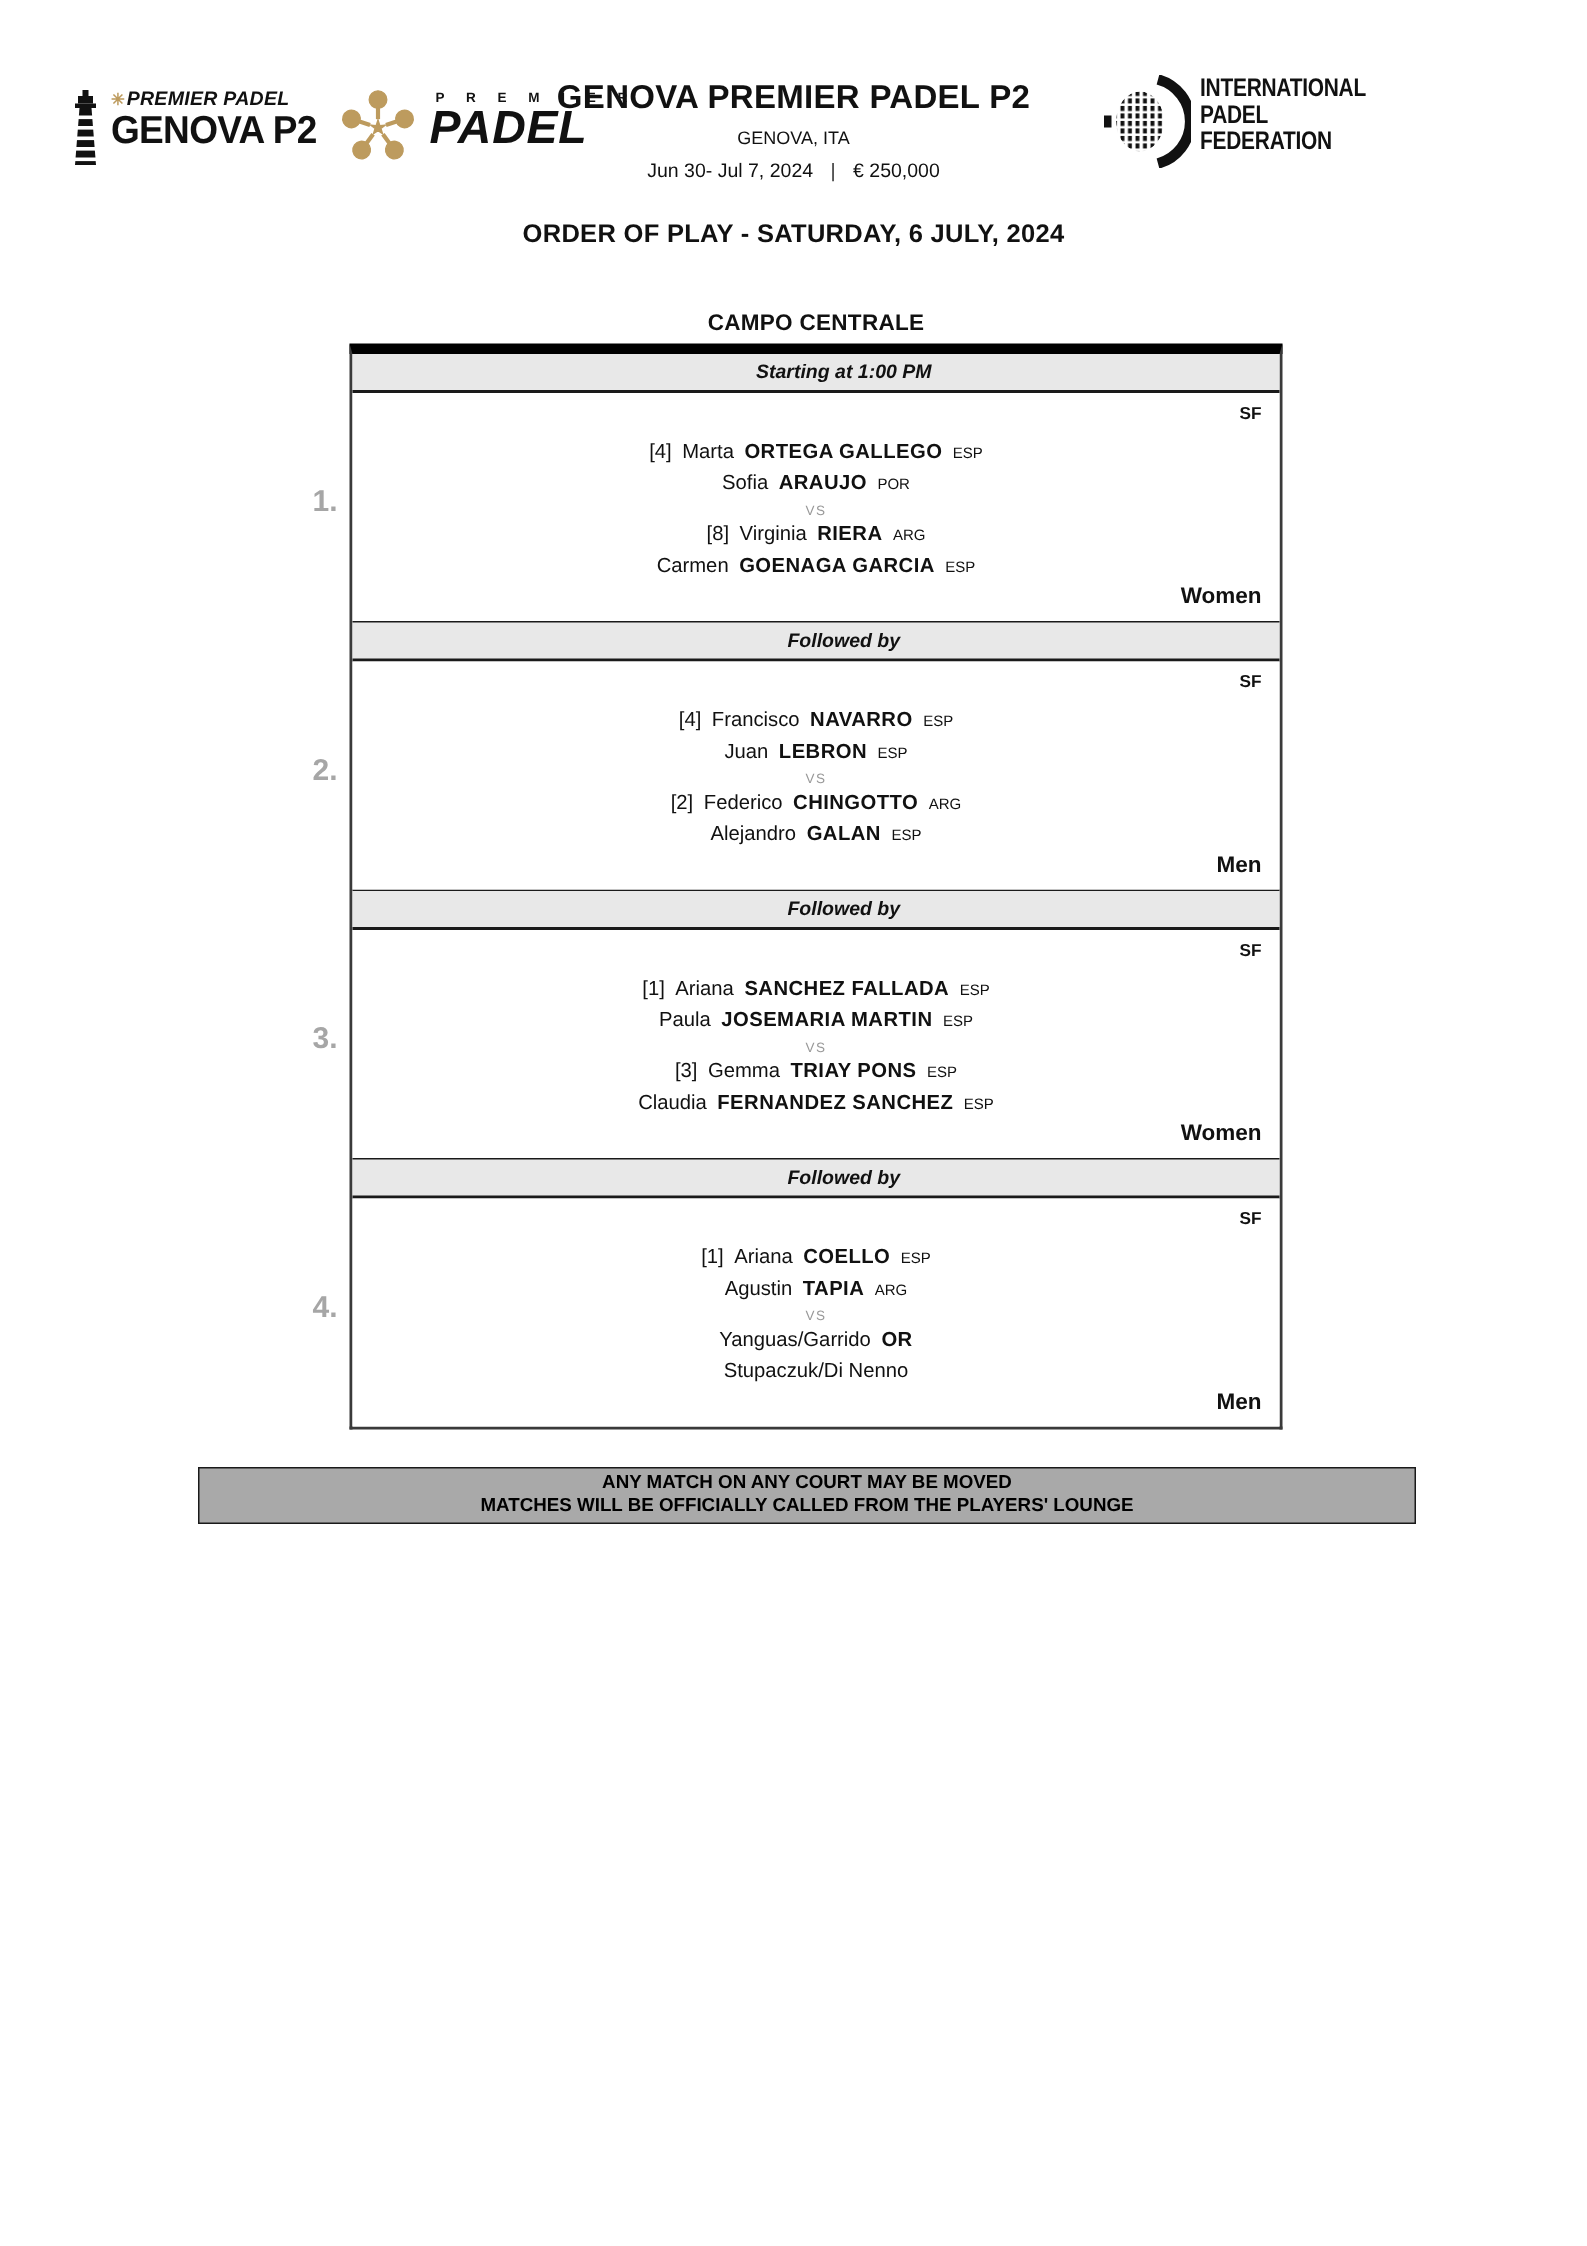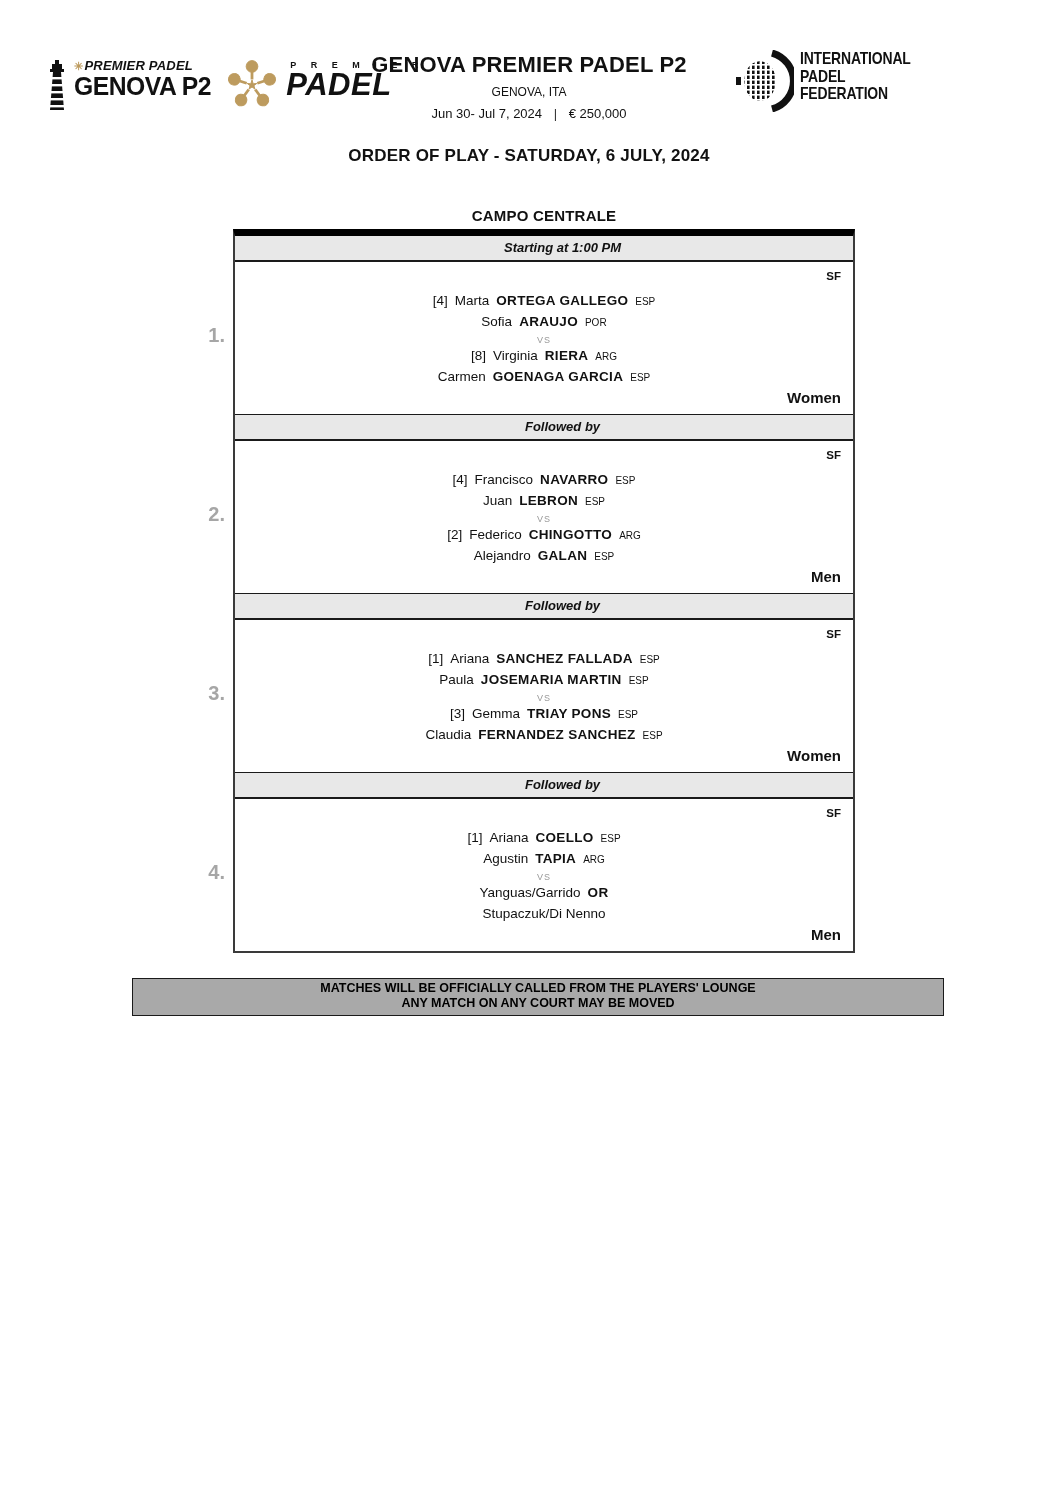--- a/index.html
+++ b/index.html
@@ -330,18 +330,18 @@
                 <span class="first">Stupaczuk/Di Nenno</span>
               </div>
             </div>
       </div>
       <div class="match-category">Men</div>
     </div>
   </section>
 </div>
 
   <div class="notice">
+    <div>ANY MATCH ON ANY COURT MAY BE MOVED</div>
     <div>MATCHES WILL BE OFFICIALLY CALLED FROM THE PLAYERS' LOUNGE</div>
-    <div>ANY MATCH ON ANY COURT MAY BE MOVED</div>
   </div>
 
 
 </div>
 
 </body></html>

